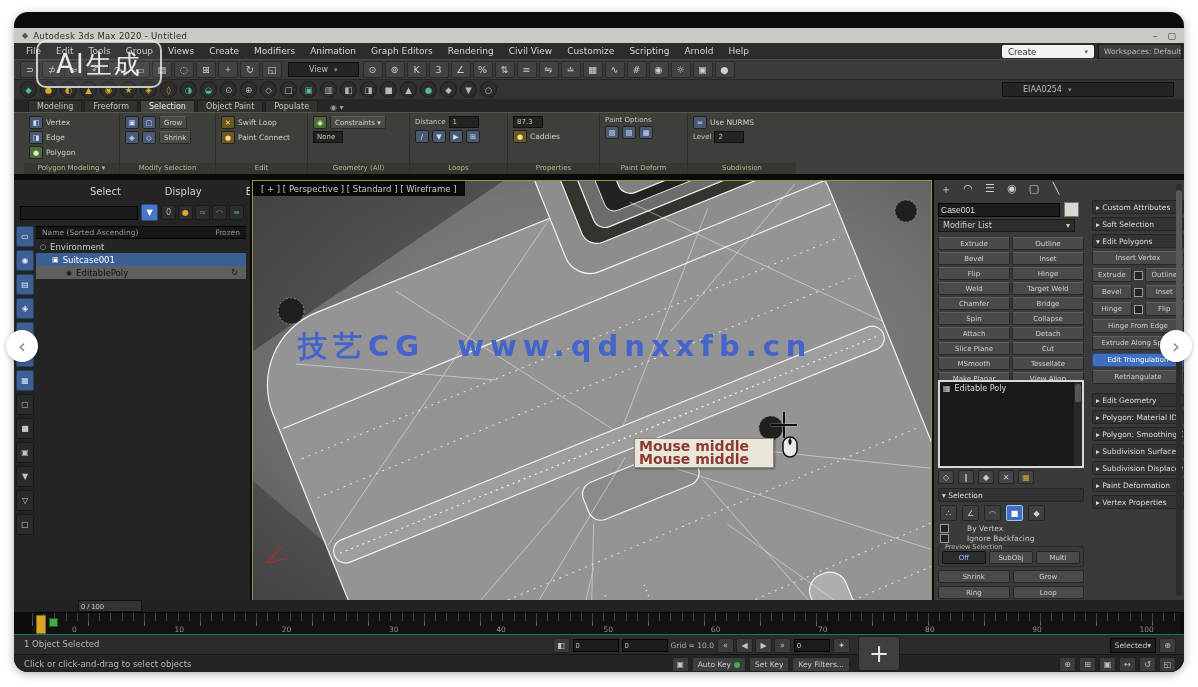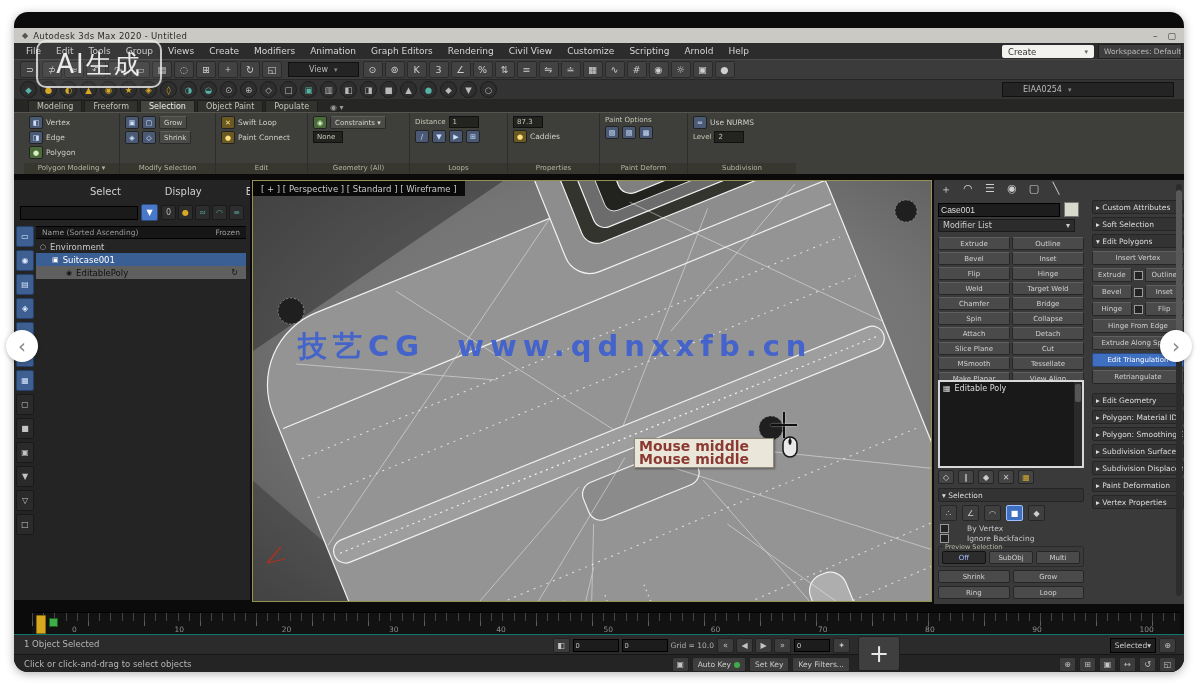--- a/index.html
+++ b/index.html
@@ -702,20 +702,23 @@
             <div class="rollbar">▸ Subdivision Displacement</div>
             <div class="rollbar">▸ Paint Deformation</div>
             <div class="rollbar">▸ Vertex Properties</div>
           </div>
       </div>
       <div class="cpscroll">
           <i></i>
         </div>
     </div>
 
+    <div class="rowA">
+      <input class="counter" value="0 / 100" style="">
+    </div>
     <div class="ruler">
       <div class="tslider"></div>
       <div class="tkey"></div>
       <div class="rlabels">
 
       <span class="rlab">0</span>
           <span class="rlab">10</span>
           <span class="rlab">20</span>
           <span class="rlab">30</span>
           <span class="rlab">40</span>

